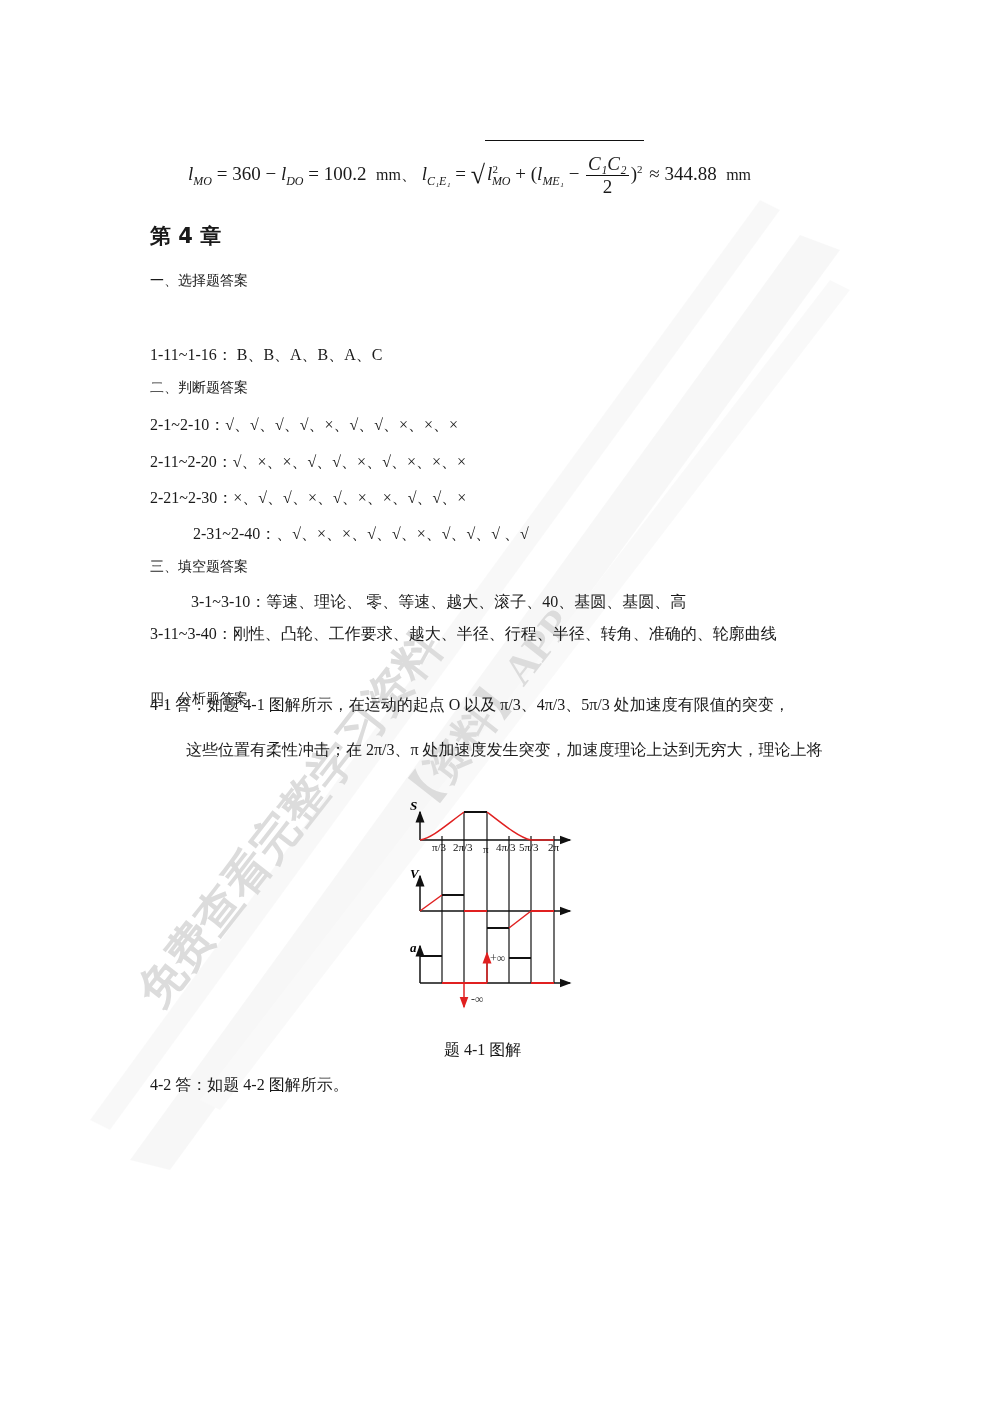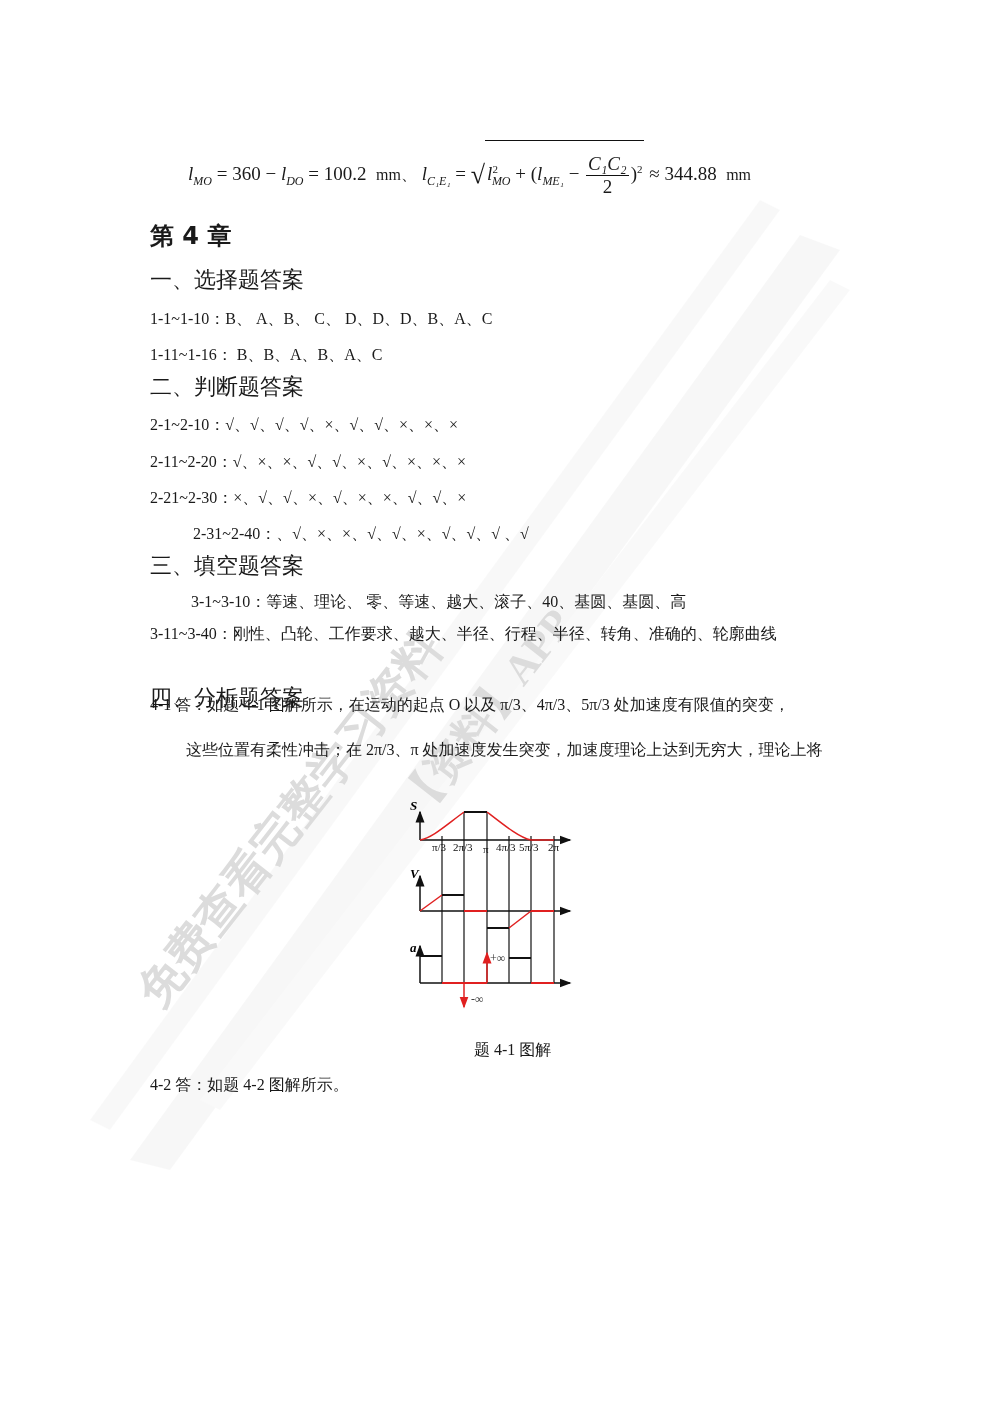--- a/index.html
+++ b/index.html
@@ -10,24 +10,24 @@
   .line { position:absolute; left:150px; font-size:16px; white-space:nowrap; line-height:20px; }
   .formula { position:absolute; left:188px; top:140px; font-size:19px; white-space:nowrap;
              font-family:"Liberation Serif","DejaVu Serif",serif; }
   .formula i { font-style:italic; }
   .formula sub { font-size:12px; font-style:italic; }
   .formula sup { font-size:11px; }
   .sqrt { display:inline-block; border-top:1.5px solid #111; padding:12px 2px; position:relative; }
   .frac { display:inline-block; vertical-align:middle; text-align:center; margin:0 2px; }
   .frac .num { display:block; border-bottom:1.2px solid #111; padding:0 2px; font-style:italic; }
   .frac .den { display:block; }
-  .chapter { font-family:"DejaVu Sans","Liberation Sans",sans-serif; font-weight:bold; font-size:24px; }
-  .section { font-family:"DejaVu Sans","Liberation Sans",sans-serif; font-size:22px;text-align:center; }
+  .chapter { font-family:"DejaVu Sans","Liberation Sans",sans-serif; font-weight:bold; font-size:21px; }
+  .section { font-family:"DejaVu Sans","Liberation Sans",sans-serif; font-size:14px;text-align:center; }
   .para { font-size:16px; }
-  .caption { position:absolute; left:474px; top:1040px; font-size:16px; white-space:nowrap; }
+  .caption { position:absolute; left:444px; top:1040px; font-size:16px; white-space:nowrap; }
   svg text { font-family:"Liberation Serif","DejaVu Serif",serif; }
 </style>
 </head>
 <body>
 
 <div class="page">
 
   <svg class="watermark" viewBox="0 0 993 1404">
     <g opacity="0.5">
       <polygon points="130,1160 800,235 840,250 170,1170" fill="#f0f0f0"></polygon>
@@ -38,21 +38,20 @@
     <text x="0" y="0" font-size="42" fill="#dcdcdc" font-weight="bold" transform="translate(420,820) rotate(-52)">【资料】APP</text>
   </svg>
 
   <div class="formula">
     <i>l</i><sub>MO</sub><span> = 360 − </span><i>l</i><sub>DO</sub><span> = 100.2</span>&nbsp;&nbsp;<span style="font-size:16px">mm、</span>&nbsp;<i>l</i><sub>C₁E₁</sub><span> = </span><span style="font-size:26px;vertical-align:-3px">√</span><span class="sqrt"><i>l</i><sup>2</sup><sub style="margin-left:-6px">MO</sub><span> + (</span><i>l</i><sub>ME₁</sub><span> − </span><span class="frac"><span class="num">C₁C₂</span><span class="den">2</span></span><span>)</span><sup>2</sup></span><span> ≈ 344.88</span>&nbsp;&nbsp;<span style="font-size:16px">mm</span>
   </div>
 
   <div class="line chapter" style="top:226px;">第 4 章</div>
 
   <div class="line section" style="top:270px;">一、选择题答案</div>
-  <div class="line para" style="top:309px;">1-1~1-10：B、 A、B、 C、 D、D、D、B、A、C</div>
   <div class="line para" style="top:345px;">1-11~1-16： B、B、A、B、A、C</div>
 
   <div class="line section" style="top:377px;">二、判断题答案</div>
   <div class="line para" style="top:415px;text-align:right;">2-1~2-10：√、√、√、√、×、√、√、×、×、×</div>
   <div class="line para" style="top:452px;">2-11~2-20：√、×、×、√、√、×、√、×、×、×</div>
   <div class="line para" style="top:488px;font-family:Liberation Serif, serif;">2-21~2-30：×、√、√、×、√、×、×、√、√、×</div>
   <div class="line para" style="top:524px;margin-left:43px;">2-31~2-40：、√、×、×、√、√、×、√、√、√ 、√</div>
 
   <div class="line section" style="top:556px;">三、填空题答案</div>
   <div class="line para" style="top:592px;margin-left:41px;">3-1~3-10：等速、理论、 零、等速、越大、滚子、40、基圆、基圆、高</div>

